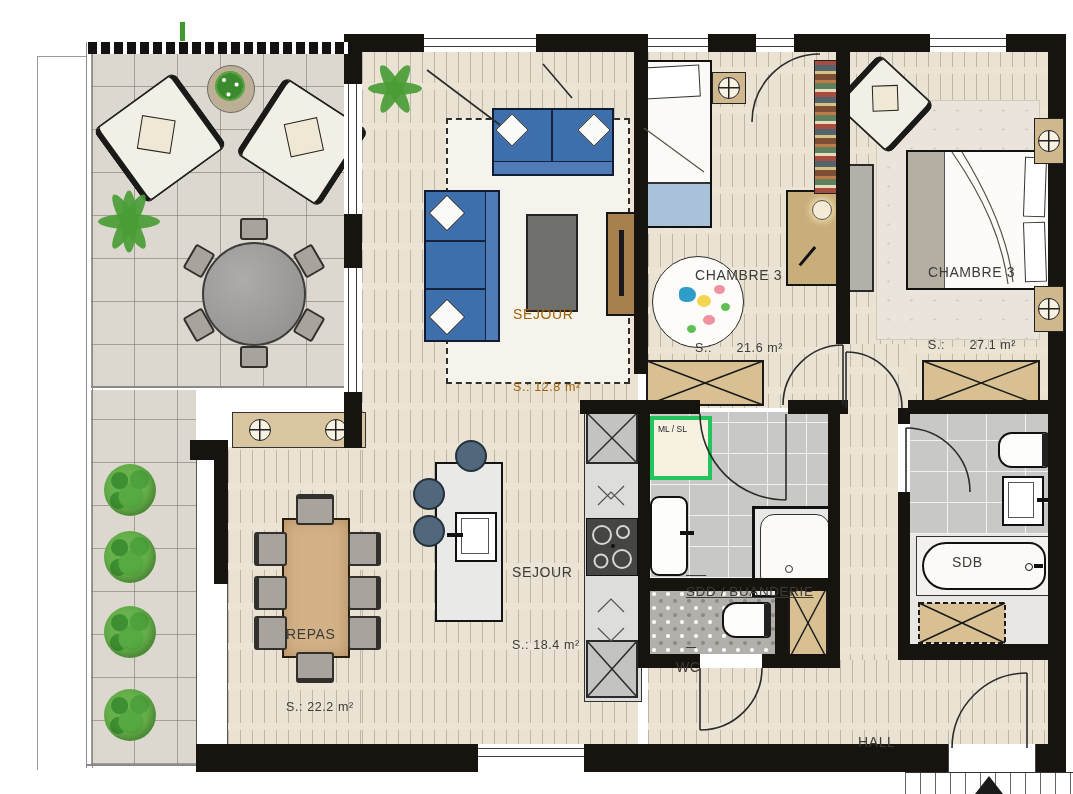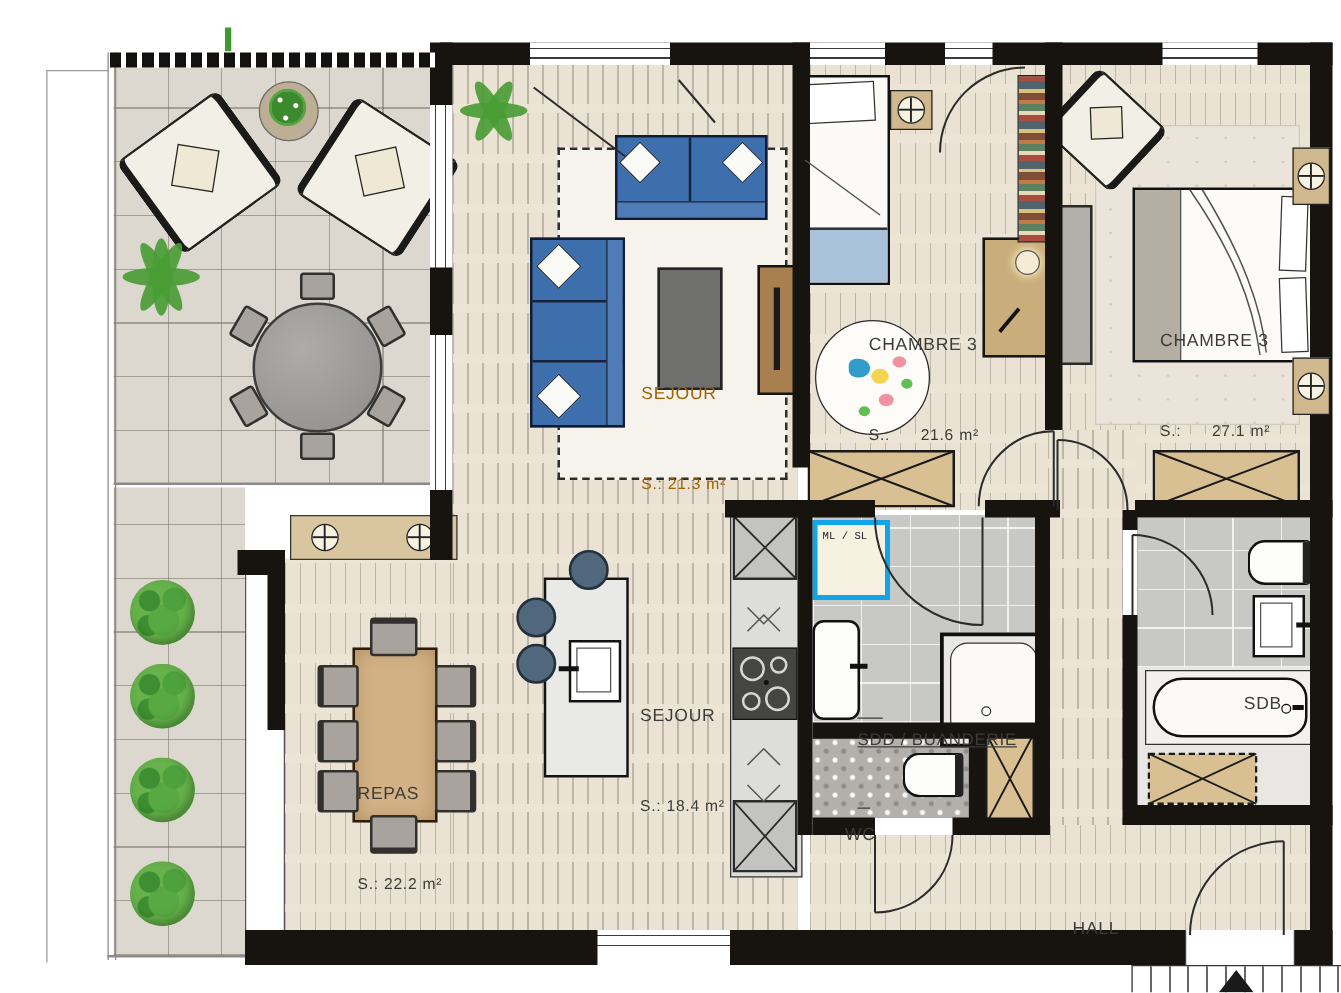--- a/index.html
+++ b/index.html
@@ -213,21 +213,21 @@
   <div class="abs furn" style="left:282px;top:518px;width:64px;height:136px;background:#d2b187;border:2px solid #2a1d0e;box-shadow:inset 0 0 14px rgba(120,80,30,.35);"></div>
   <div class="abs chair furn" style="left:254px;top:532px;width:26px;height:30px;border-left-width:5px;"></div>
   <div class="abs chair furn" style="left:254px;top:576px;width:26px;height:30px;border-left-width:5px;"></div>
   <div class="abs chair furn" style="left:254px;top:616px;width:26px;height:30px;border-left-width:5px;"></div>
   <div class="abs chair furn" style="left:348px;top:532px;width:26px;height:30px;border-right-width:5px;"></div>
   <div class="abs chair furn" style="left:348px;top:576px;width:26px;height:30px;border-right-width:5px;"></div>
   <div class="abs chair furn" style="left:348px;top:616px;width:26px;height:30px;border-right-width:5px;"></div>
   <div class="abs chair furn" style="left:296px;top:494px;width:34px;height:24px;border-top-width:5px;"></div>
   <div class="abs chair furn" style="left:296px;top:652px;width:34px;height:24px;border-bottom-width:5px;"></div>
 
-  <div class="abs furn" style="left:650px;top:416px;width:54px;height:56px;background:#f6f1e0;border:4px solid #0ea5e9;font-family:Liberation Mono, monospace;">
+  <div class="abs furn" style="left:650px;top:416px;width:54px;height:56px;background:#f6f1e0;border:4px solid #22c55e;">
     <div class="abs" style="left:4px;top:4px;font-size:8.5px;color:#222;white-space:pre;">ML / SL</div>
   </div>
   <div class="abs furn" style="left:650px;top:496px;width:34px;height:76px;background:#fdfdfb;border:2px solid #111;border-radius:9px;">
     <div class="abs" style="right:-8px;top:33px;width:14px;height:3.5px;background:#111;"></div>
   </div>
   <div class="abs furn" style="left:752px;top:506px;width:80px;height:86px;background:#e8e8e6;border:3px solid #111;">
     <div class="abs" style="left:5px;top:5px;right:5px;bottom:5px;background:#fbfaf7;border:1.5px solid #333;border-radius:14px;"></div>
     <div class="abs" style="left:30px;top:56px;width:6px;height:6px;border:1.5px solid #333;border-radius:50%;"></div>
   </div>
 
@@ -331,21 +331,21 @@
 
       <polyline points="598,505 611,492 624,505"></polyline>
       <polyline points="598,486 611,499 624,486"></polyline>
       <polyline points="598,612 611,599 624,612"></polyline>
       <polyline points="598,628 611,641 624,628"></polyline>
     </g>
   </svg>
 
   <div class="rlabel" style="left:513px;top:252px;color:#a16207;">
     <div class="nm">SEJOUR</div>
-    <div class="ar">S.: 21.3 m²</div>
+    <div class="ar">S.: 12.8 m²</div>
   </div>
   <div class="rlabel" style="left:695px;top:213px;">
     <div class="nm">CHAMBRE 3</div>
     <div class="ar">S.:      21.6 m²</div>
   </div>
   <div class="rlabel" style="left:928px;top:210px;">
     <div class="nm">CHAMBRE 3</div>
     <div class="ar">S.:      27.1 m²</div>
   </div>
   <div class="rlabel" style="left:512px;top:510px;">
@@ -355,20 +355,20 @@
   <div class="rlabel" style="left:286px;top:572px;">
     <div class="nm">REPAS</div>
     <div class="ar">S.: 22.2 m²</div>
   </div>
   <div class="rlabel" style="left:686px;top:530px;text-decoration:underline;">
     <div class="nm" style="font-size:13.5px;">SDD / BUANDERIE</div>
   </div>
   <div class="rlabel" style="left:676px;top:605px;">
     <div class="nm">WC</div>
   </div>
-  <div class="rlabel" style="left:952px;top:500px;margin-left:43px;">
+  <div class="rlabel" style="left:952px;top:500px;">
     <div class="nm">SDB</div>
   </div>
   <div class="rlabel" style="left:858px;top:680px;">
     <div class="nm">HALL</div>
   </div>
 
 </div>
 
 </body></html>

